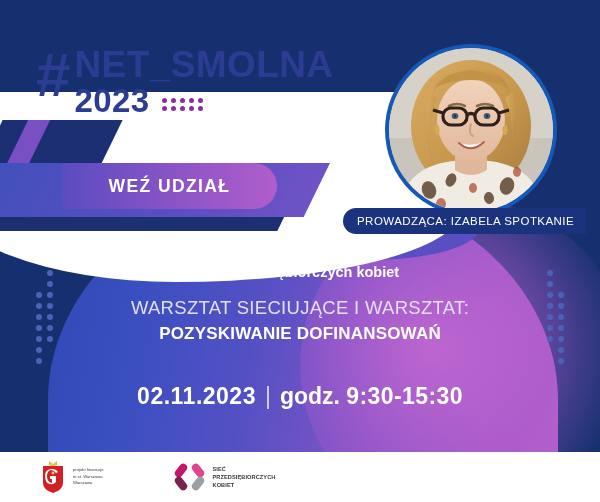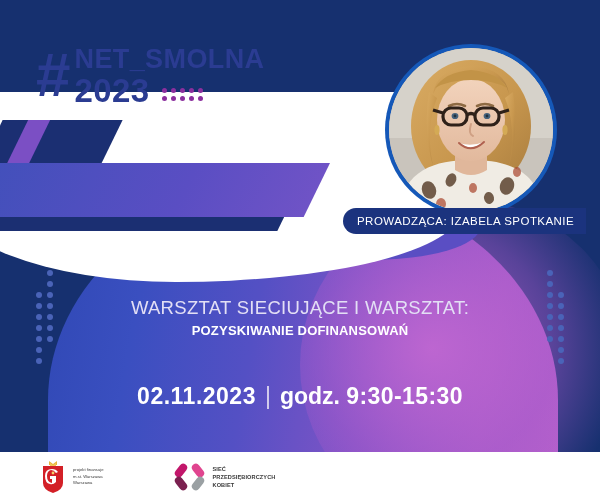--- a/index.html
+++ b/index.html
@@ -226,21 +226,21 @@
     line-height: 0.92;
     letter-spacing: -2px;
     margin-right: 6px;
   }
   .title-lines {
     display: flex;
     flex-direction: column;
   }
   .title-main {
     color: #2b3c92;
-    font-size: 27px;
+    font-size: 37px;
     font-weight: bold;
     line-height: 1.02;
     letter-spacing: 0.4px;
   }
   .title-sub-row {
     display: flex;
     align-items: flex-end;
     gap: 12px;
   }
   .title-year {
@@ -286,21 +286,21 @@
   }
   .headline-top {
     color: #e3dff5;
     font-size: 18.5px;
     font-weight: normal;
     letter-spacing: 0.3px;
     line-height: 1.45;
   }
   .headline-bottom {
     color: #ffffff;
-    font-size: 13px;
+    font-size: 17px;
     font-weight: bold;
     letter-spacing: 0.2px;
     line-height: 1.45;
   }
   .datetime {
     position: absolute;
     left: 0; top: 383px;
     width: 600px;
     text-align: center;
     color: #ffffff;
@@ -412,20 +412,23 @@
   <div class="header-curve"></div>
   <div class="header-notch"></div>
 
   <div class="ribbon-navy-top"></div>
   <div class="ribbon-purple-edge"></div>
   <div class="ribbon-shadow-flat"></div>
   <div class="ribbon-shadow"></div>
   <div class="ribbon-band-flat"></div>
   <div class="ribbon-band"></div>
 
+  <div class="cta-pill">
+    <span class="cta-label">WEŹ UDZIAŁ</span>
+  </div>
 
   <div class="title-block">
     <span class="hash">#</span>
     <span class="title-lines">
       <span class="title-main">NET_SMOLNA</span>
       <span class="title-sub-row">
         <span class="title-year">2023</span>
         <span class="title-dots">
           <span class="row">
             <span class="pdot"></span>
@@ -520,20 +523,21 @@
       </svg>
     </div>
   </div>
 
   <div class="presenter-pill">
     <span class="presenter-label">PROWADZĄCA: IZABELA SPOTKANIE</span>
   </div>
 
   <div class="intro">
     <div>Bezpłatne spotkania</div>
+    <div>dla przedsiębiorczych kobiet</div>
   </div>
 
   <div class="headline">
     <div class="headline-top">WARSZTAT SIECIUJĄCE I WARSZTAT:</div>
     <div class="headline-bottom">POZYSKIWANIE DOFINANSOWAŃ</div>
   </div>
 
   <div class="datetime">
     <span class="dt-date">02.11.2023</span><span class="dt-sep">|</span><span class="dt-godz">godz.</span>&nbsp;<span class="dt-time">9:30-15:30</span>
   </div>

